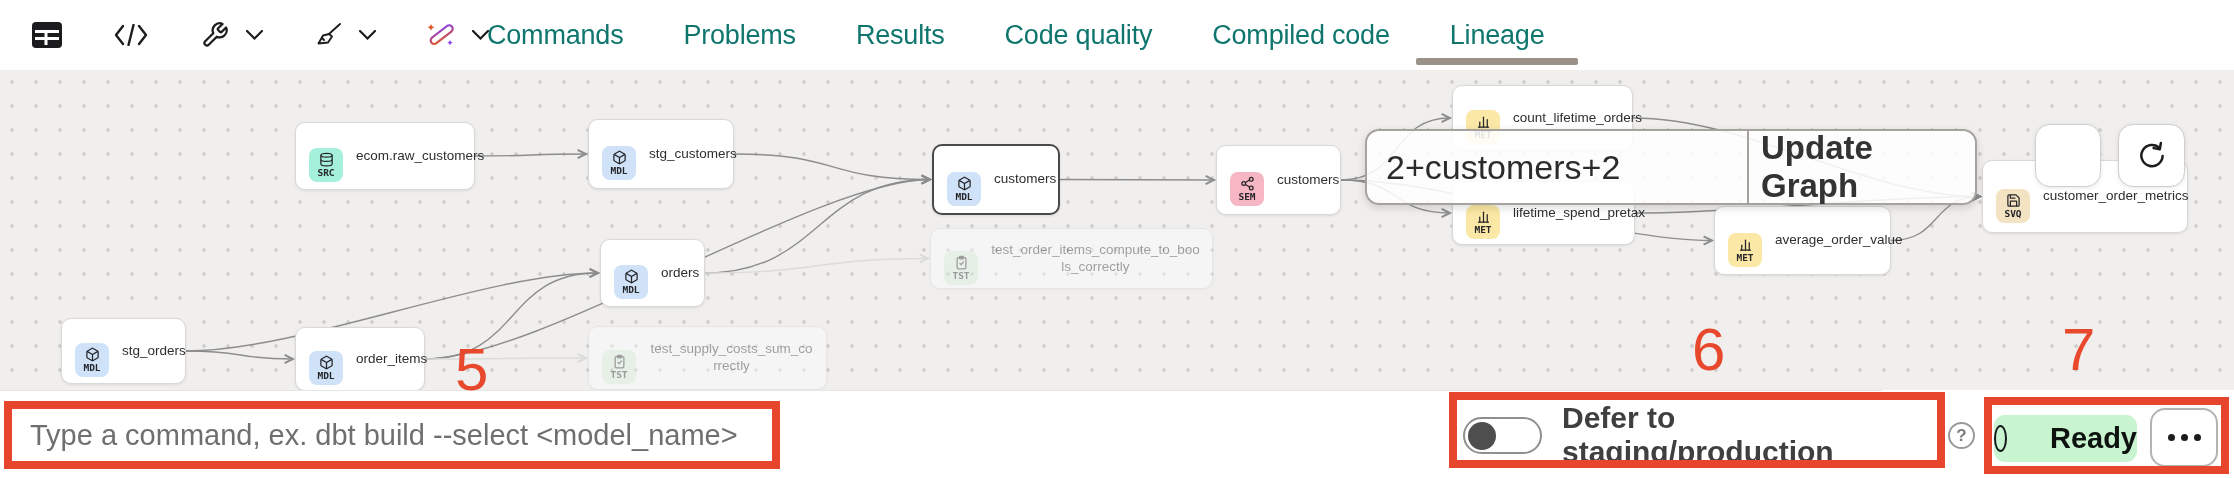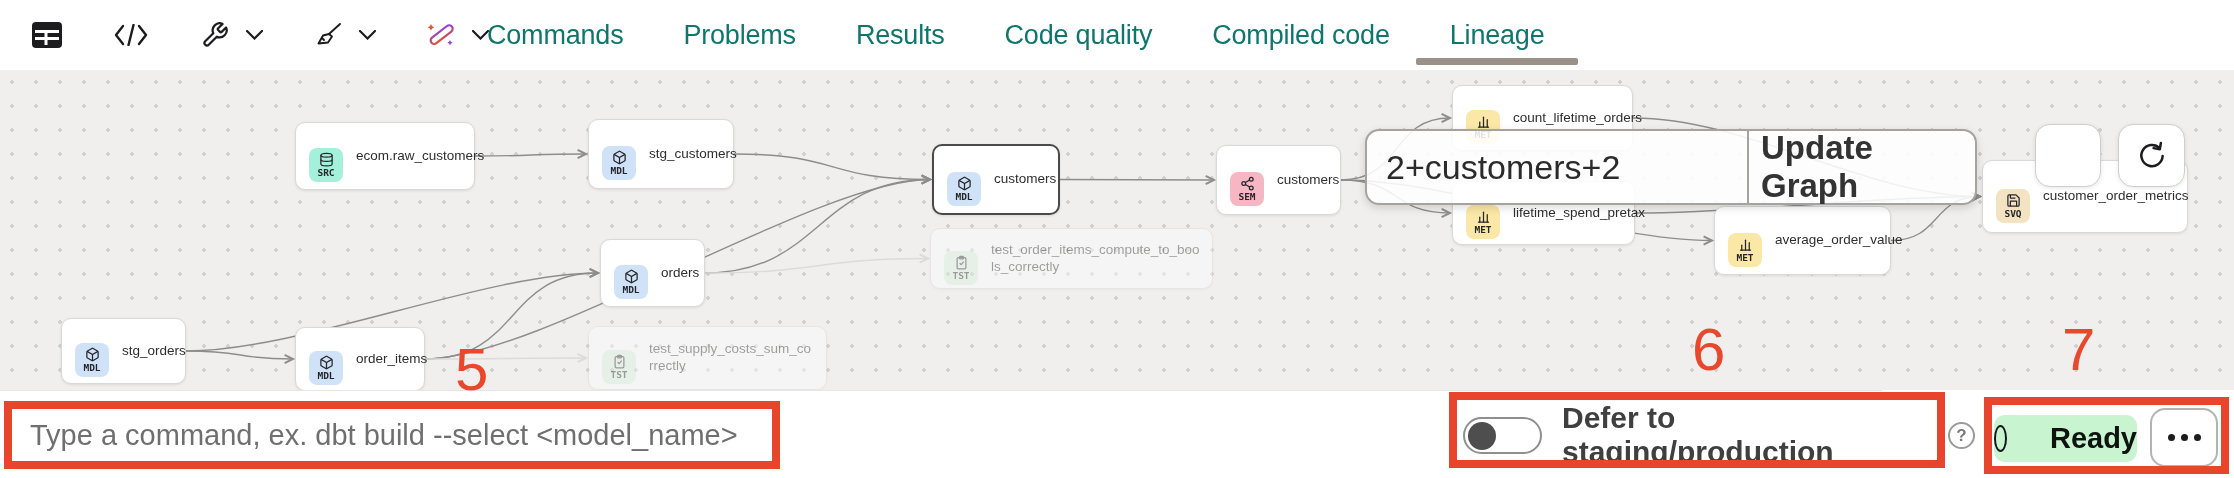--- a/index.html
+++ b/index.html
@@ -29,21 +29,21 @@
 
   .node { position:absolute; z-index:2; background:#fff; border:1.5px solid #d9d9d7; border-radius:10px;
     box-shadow:0 1px 3px rgba(0,0,0,.09); display:flex; align-items:center; gap:13px; padding:0 12px 0 13px; cursor:pointer; }
   .node.selected { border:2.5px solid #4a4a4a; }
   .node.faded { opacity:.42; }
   .badge { width:34px; height:34px; border-radius:8px; flex:0 0 auto; display:flex; flex-direction:column;
     align-items:center; justify-content:center; gap:1px; color:#26262a;margin-top:18px; }
   .badge svg { display:block; }
   .badge-label { font-family:"DejaVu Sans Mono", monospace; font-size:9.5px; font-weight:600; line-height:1; }
   .node-label { font-size:13.5px; font-weight:500; color:#2e2e2e; line-height:1.25; white-space:nowrap; }
-  .node.wrap .node-label { white-space:normal; word-break:break-all; }
+  .node.wrap .node-label { white-space:normal; word-break:break-all;text-align:center; }
 
   .popup { position:absolute; z-index:5; left:1365px; top:59px; width:612px; height:76px;
     background:rgba(255,255,255,.87); border:2px solid #a6a29d; border-radius:14px;
     box-shadow:0 3px 8px rgba(0,0,0,.14); display:flex; align-items:stretch; }
   .popup-text { flex:1; display:flex; align-items:center; padding-left:19px; font-size:34px; color:#2b2b2b; }
   .popup-divider { width:2px; background:#a6a29d; }
   .popup-btn { width:226px; display:flex; align-items:center; justify-content:center;
     font-size:33px; font-weight:700; color:#333; cursor:pointer;padding-left:12px; }
 
   .canvas-btn { position:absolute; z-index:6; top:54px; height:63px; background:#fff; border:1.5px solid #cfcfcd;

